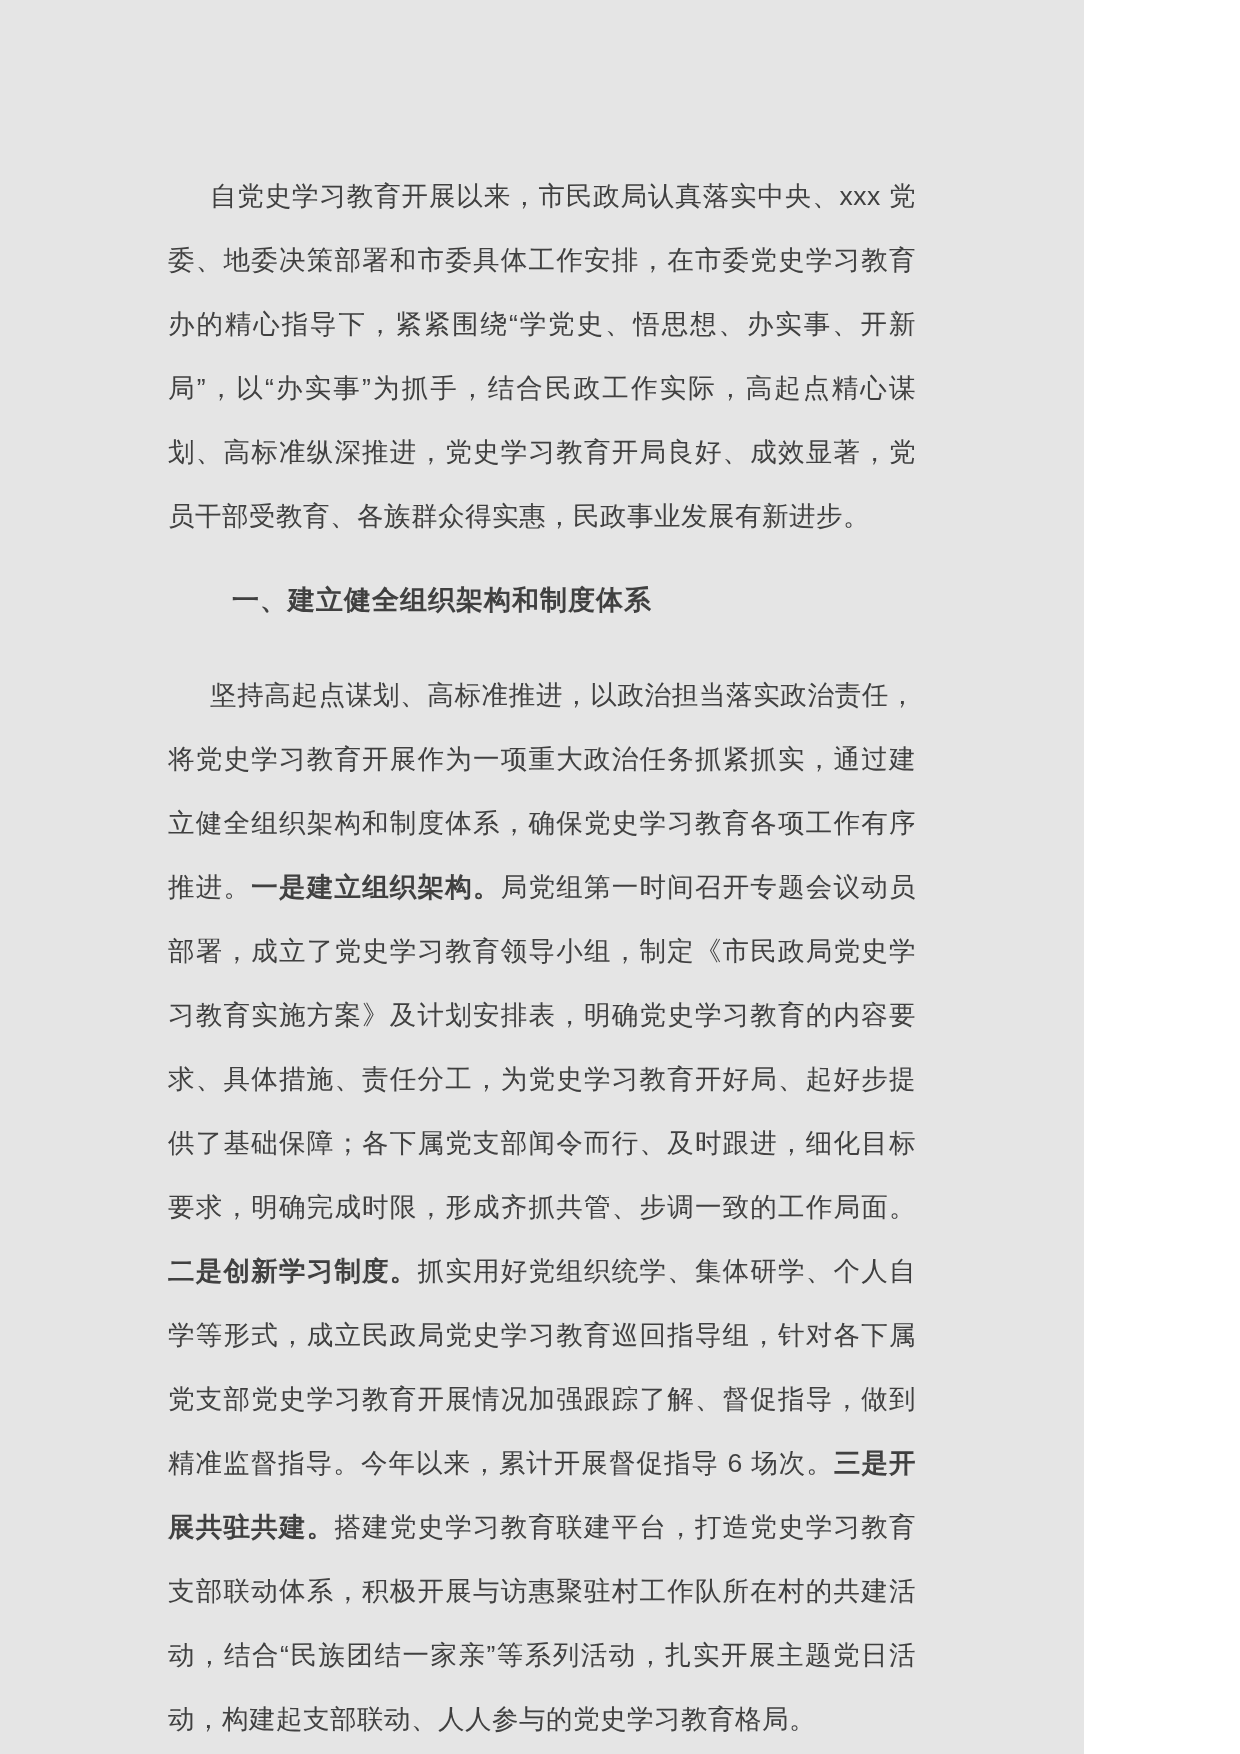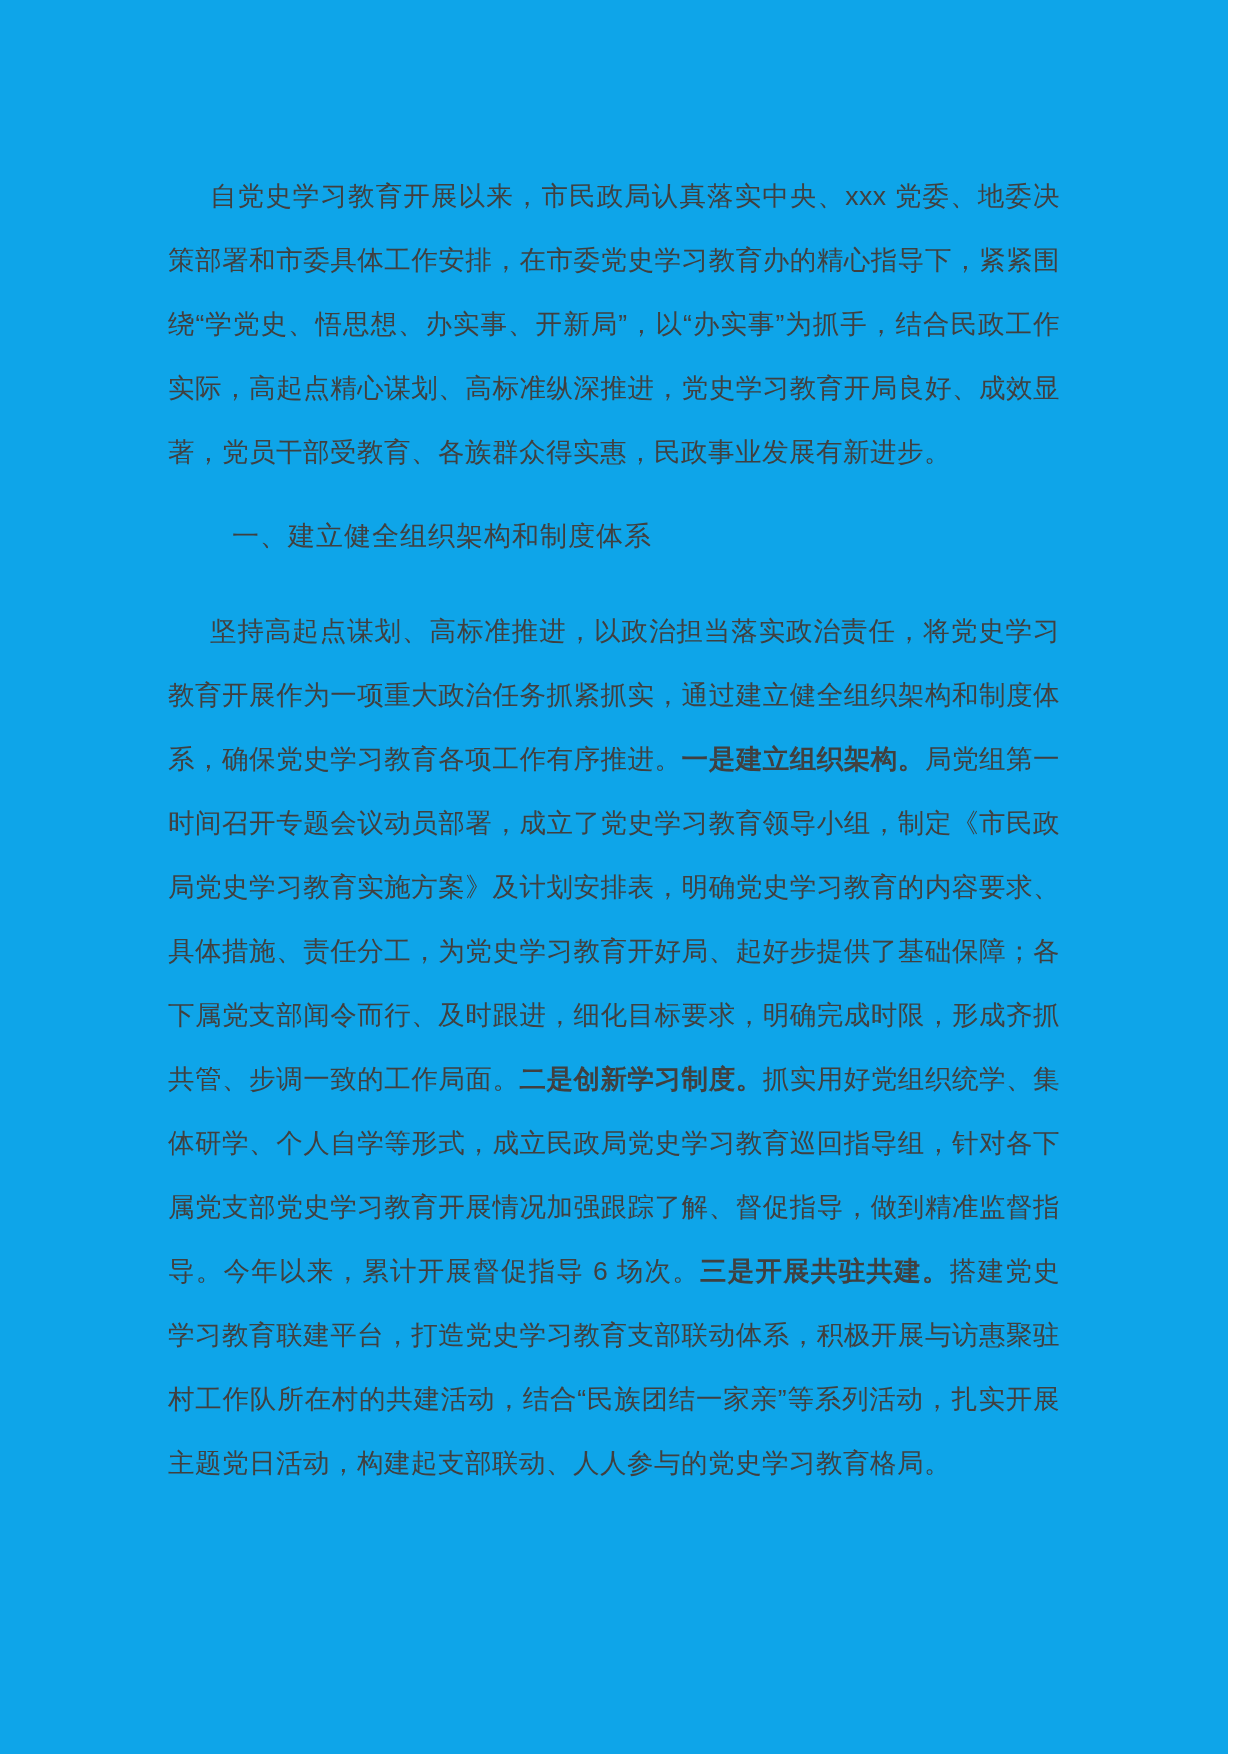--- a/index.html
+++ b/index.html
@@ -7,46 +7,46 @@
     padding: 0;
   }
   body {
     width: 1240px;
     height: 1754px;
     background: #ffffff;
     font-family: "Liberation Sans", "DejaVu Sans", sans-serif;
   }
   .page {
     box-sizing: border-box;
-    width: 1228px;
+    width: 1084px;
     height: 1754px;
     padding: 164px 168px 0 168px;
     overflow: hidden;
-    background: #0ea5e9;
+    background: #e5e5e5;
     color: #404040;
   }
   .body-para {
     margin: 0;
     font-size: 26.5px;
     line-height: 64px;
     text-align: justify;
     text-indent: 42px;
     letter-spacing: 0.5px;
     font-weight: 400;
     color: #404040;
   }
   .body-para b {
     font-weight: 700;
     margin-top: 28px;
   }
   .heading {
     margin: 20px 0 31px 0;
     font-size: 27px;
     line-height: 64px;
-    font-weight: 400;
+    font-weight: 700;
     text-indent: 64px;
     letter-spacing: 1px;
     color: #404040;
     text-align: left;
   }
 </style>
 </head>
 <body>
 
 <div class="page">

